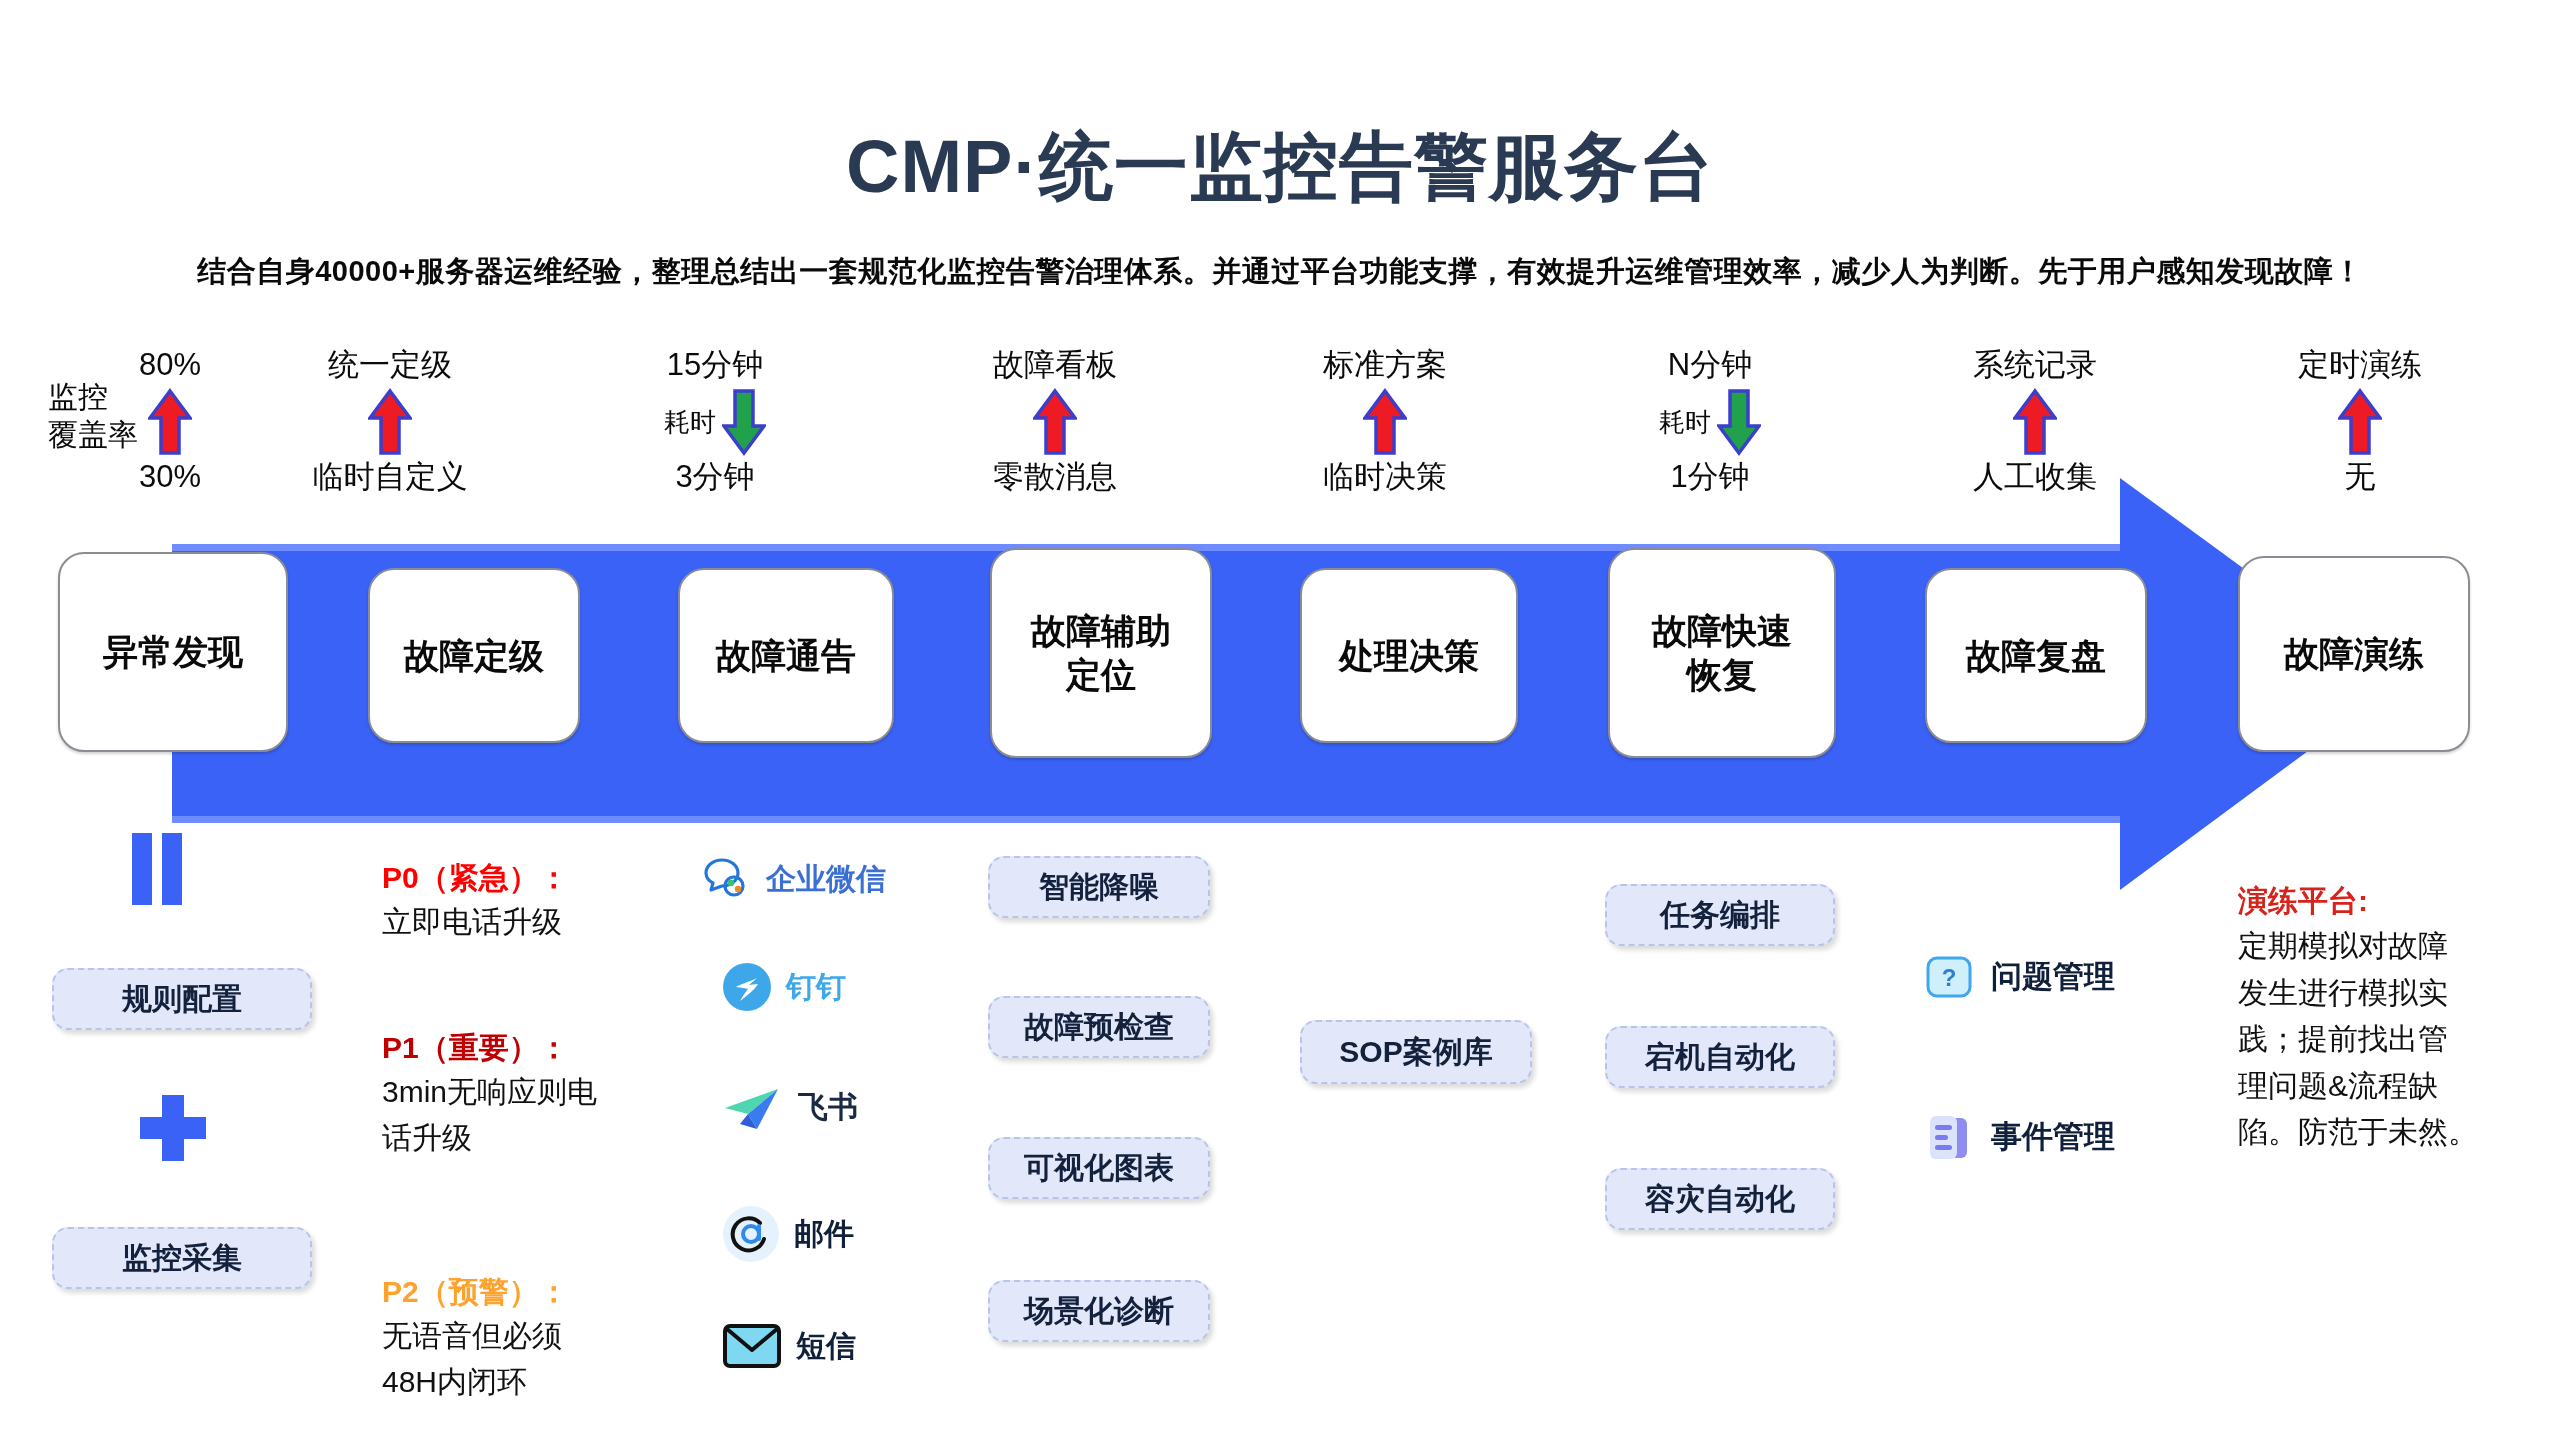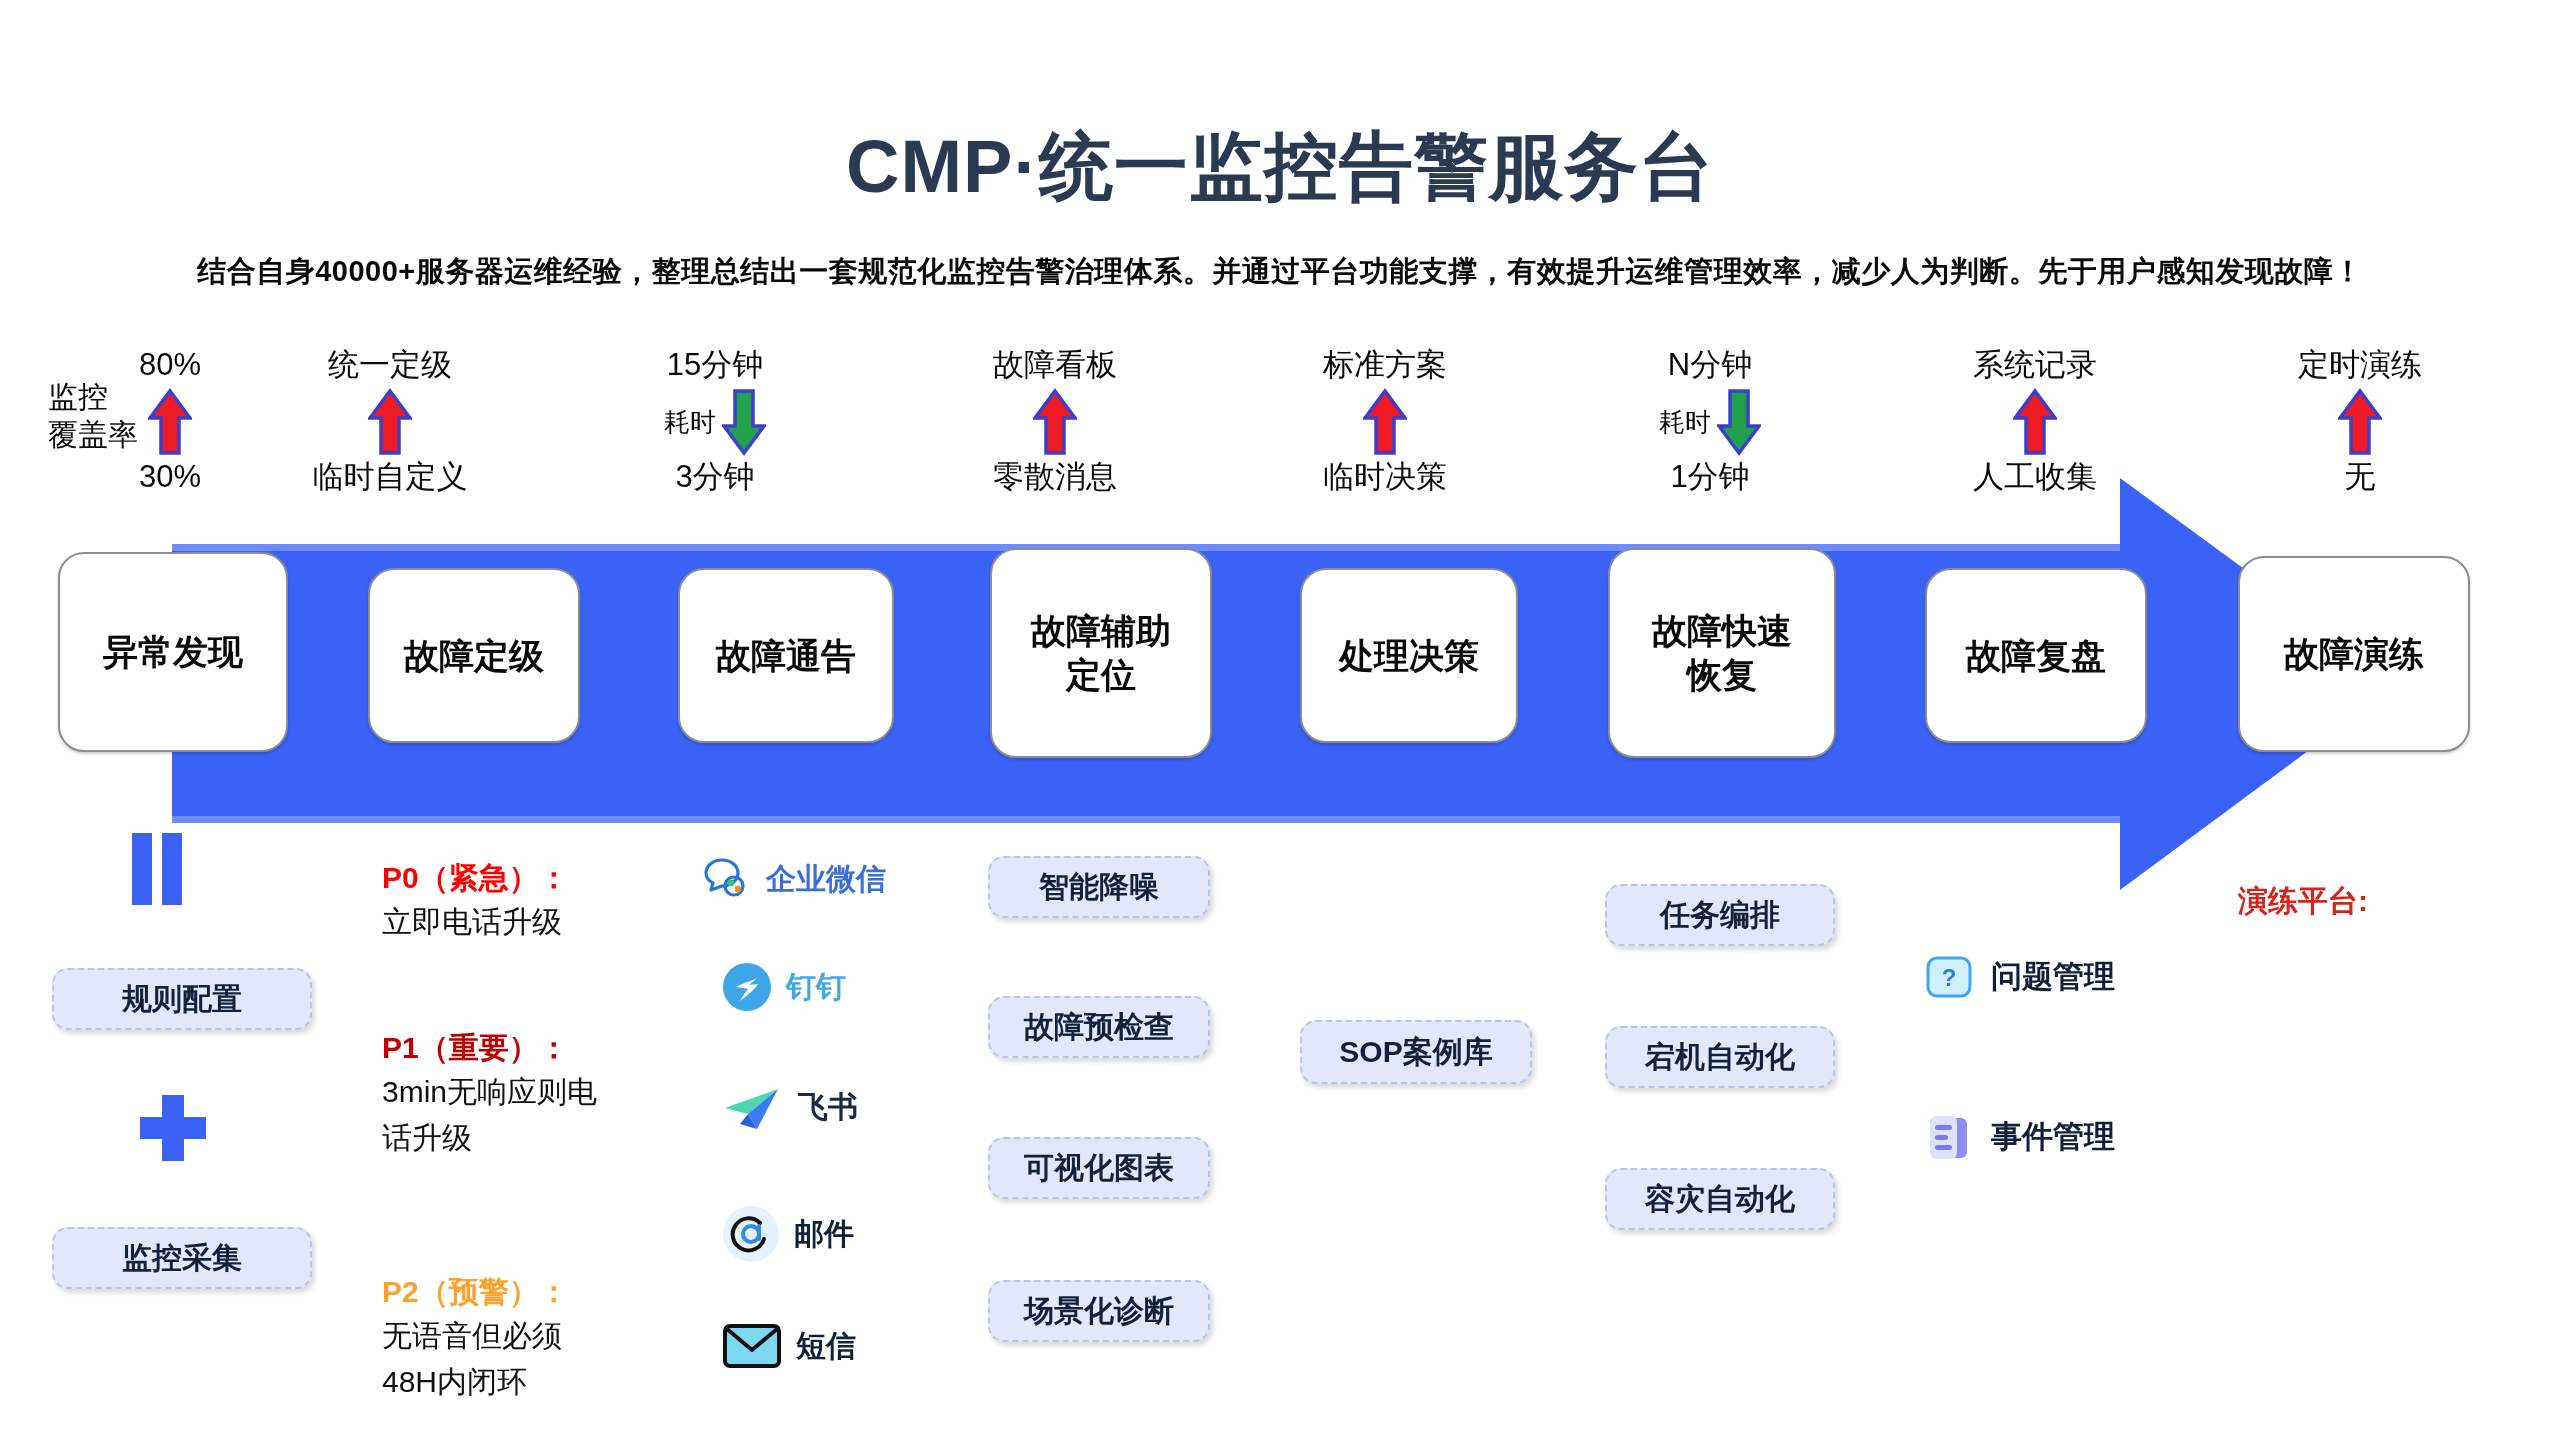--- a/index.html
+++ b/index.html
@@ -320,16 +320,17 @@
           <rect x="22" y="6" width="20" height="40" rx="6" fill="#8D8DF2"></rect>
           <rect x="5" y="4" width="27" height="43" rx="6" fill="#DDE2FB"></rect>
           <rect x="10" y="13" width="17" height="5" rx="2.5" fill="#7A7BEE"></rect>
           <rect x="10" y="23" width="13" height="5" rx="2.5" fill="#7A7BEE"></rect>
           <rect x="10" y="33" width="17" height="5" rx="2.5" fill="#7A7BEE"></rect>
         </svg>
         <span class="mlabel">事件管理</span>
       </div>
       <div class="drill" style="left: 2238px; top: 878px;">
         <div class="drill-head">演练平台:</div>
+        <div class="drill-body">定期模拟对故障<br>发生进行模拟实<br>践；提前找出管<br>理问题&amp;流程缺<br>陷。防范于未然。</div>
       </div>
     </div>
 
 </div>
 
 </body></html>

